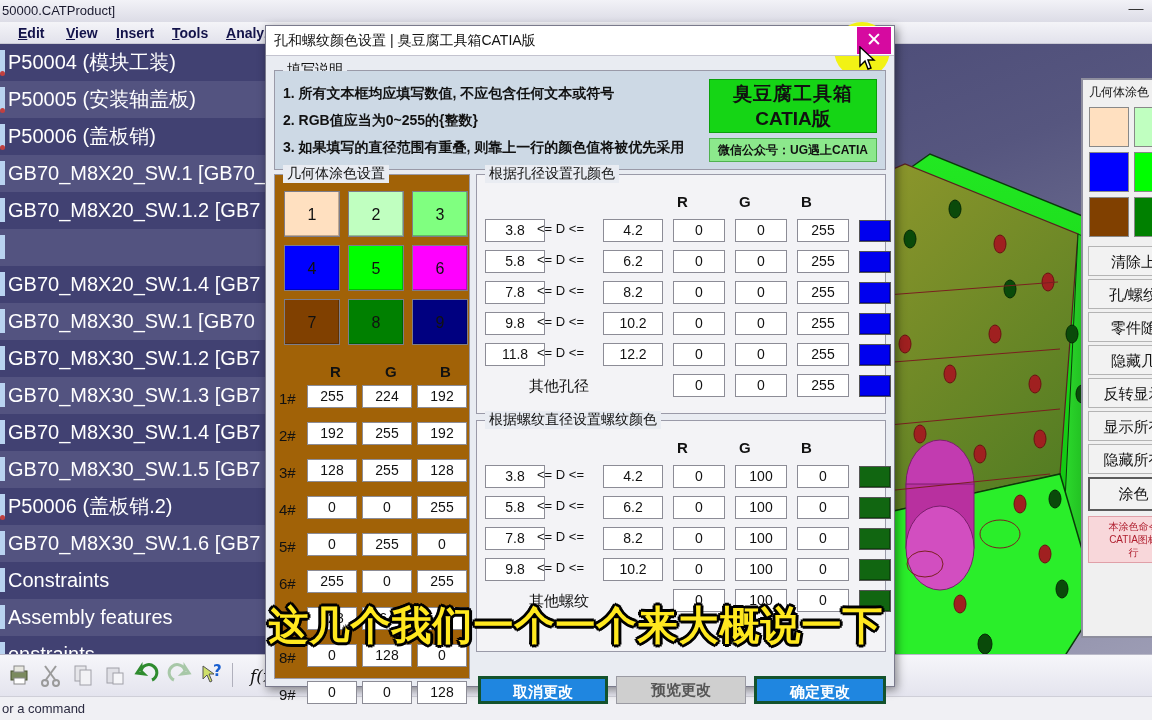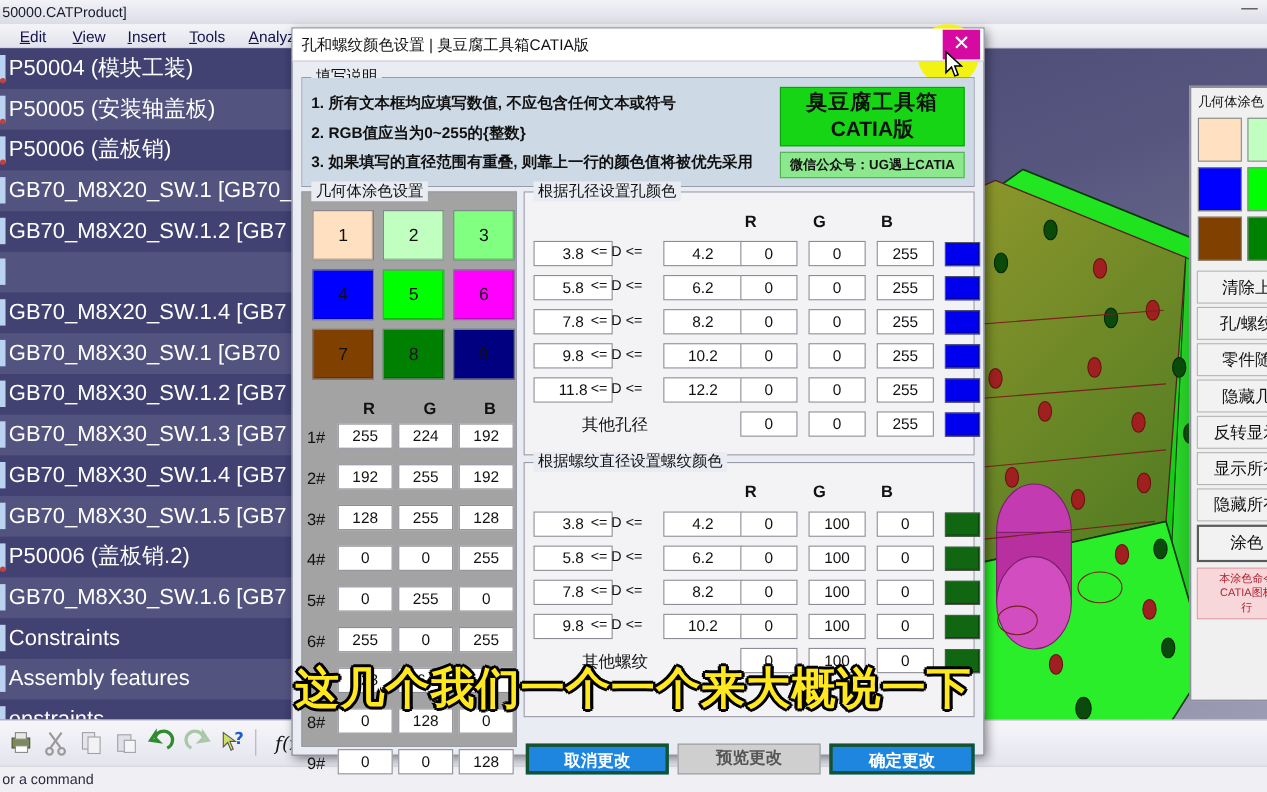--- a/index.html
+++ b/index.html
@@ -26,21 +26,21 @@
     position: absolute; right: 4px; top: 4px; width: 24px; height: 14px;
     font-size: 15px; color: #333; text-align: center; line-height: 8px;
   }
   #catia-menubar {
     position: absolute; left: 0; top: 22px; width: 1152px; height: 22px;
     background: linear-gradient(#f4f4f8, #e2e2ec);
     border-bottom: 1px solid #c9c9d4;
   }
   .menu-item {
     position: absolute; top: 2px; font-size: 14px; color: #13134a;
-    font-weight: normal; line-height: 18px;
+    font-weight: bold; line-height: 18px;
   }
   .menu-item u { text-decoration: underline; }
 
   
   #tree-panel {
     position: absolute; left: 0; top: 44px; width: 272px; height: 610px;
     background: #4e4e82;
     overflow: hidden;
   }
   #viewport {
@@ -163,21 +163,21 @@
   #brand-green .l1 { font-size: 19px; font-weight: bold; line-height: 27px; letter-spacing: 1px; }
   #brand-green .l2 { font-size: 19px; font-weight: bold; line-height: 24px; }
   #brand-wechat {
     position: absolute; right: 8px; top: 67px; width: 168px; height: 24px;
     background: #8ce88c; border: 1px solid #4fb24f;
     font-size: 12px; color: #111; text-align: center; line-height: 22px;
     white-space: nowrap; font-weight: bold;
   }
 
   
-  #g-geom { left: 8px; top: 148px; width: 196px; height: 505px; background: #a3a3a3; }
+  #g-geom { left: 8px; top: 148px; width: 196px; height: 505px; background: #a16207; }
   #geom-grid { position: absolute; left: 9px; top: 16px; }
   .geom-row { display: flex; gap: 8px; margin-bottom: 8px; }
   .geom-cell {
     width: 56px; height: 46px; border: 1px solid #7d7d8a;
     box-shadow: inset -1px -1px 0 rgba(0,0,0,0.25);
     text-align: center; line-height: 46px; font-size: 16px; color: #111;
   }
   .rgb-hdr {
     position: absolute; top: 188px; font-size: 15px; font-weight: bold; color: #111;
   }
@@ -188,21 +188,21 @@
     border: 1px solid #8c8c96; font-size: 14px; color: #111;
     text-align: center; line-height: 21px;
   }
 
   
   #g-hole { left: 210px; top: 148px; width: 410px; height: 240px; background: #f3f3f6; }
   #g-thread { left: 210px; top: 394px; width: 410px; height: 232px; background: #f3f3f6; }
   .rc-hdr { position: absolute; font-size: 15px; font-weight: bold; color: #111; }
   .d-row { position: absolute; left: 8px; height: 26px; }
   .d-in {
-    position: absolute; width: 72px; height: 23px; background: #fff;
+    position: absolute; width: 60px; height: 23px; background: #fff;
     border: 1px solid #8c8c96; font-size: 14px; color: #111;
     text-align: center; line-height: 21px;
   }
   .d-op { position: absolute; font-size: 13px; color: #111; white-space: nowrap; }
   .d-other { position: absolute; font-size: 15px; color: #111; white-space: nowrap; }
   .rgb2 {
     position: absolute; width: 52px; height: 23px; background: #fff;
     border: 1px solid #8c8c96; font-size: 14px; color: #111;
     text-align: center; line-height: 21px;
   }

